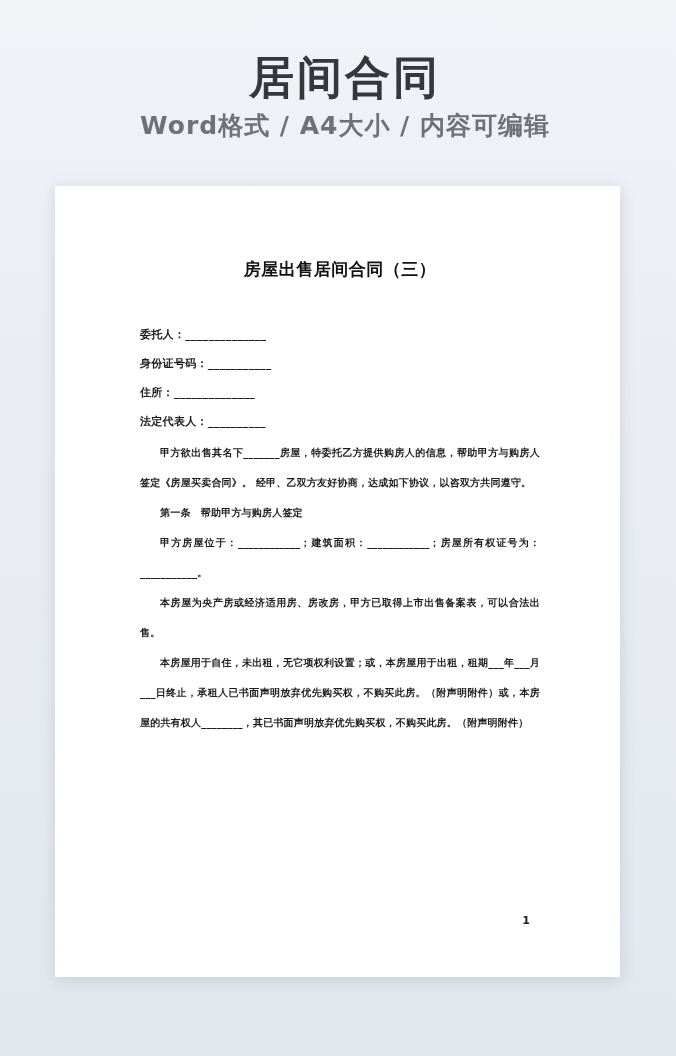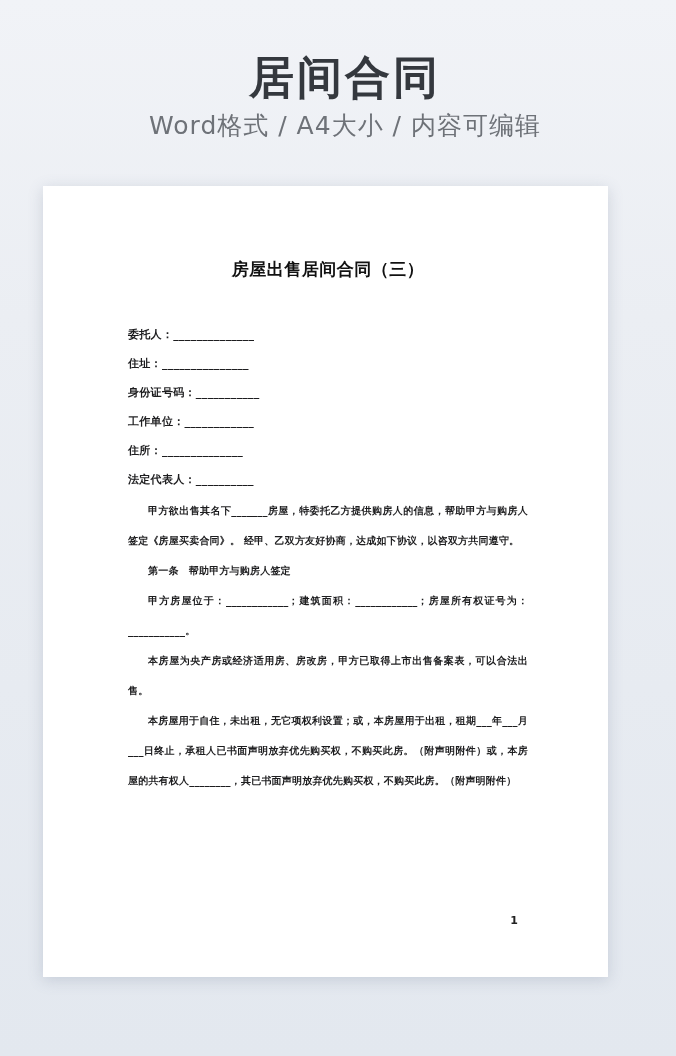--- a/index.html
+++ b/index.html
@@ -23,30 +23,30 @@
     font-size: 45px;
     line-height: 52px;
     font-weight: bold;
     letter-spacing: 3px;
     color: #34383e;
   }
   .header-subtitle {
     margin: 8px 0 0 0;
     font-size: 25px;
     line-height: 28px;
-    font-weight: 400;
+    font-weight: 700;
     letter-spacing: 1px;
     color: #6e7278;
   }
 
   
   .canvas { position: absolute; left: 0; top: 0; width: 676px; height: 1056px; }
   .page {
     position: absolute;
-    left: 43px;
+    left: 55px;
     top: 186px;
     width: 565px;
     height: 791px;
     background: #ffffff;
     box-shadow: 0 3px 14px rgba(90, 104, 130, 0.22);
     box-sizing: border-box;
     padding: 72px 80px 0 85px;
     color: #1d1d1f;
   }
   .doc-title {
@@ -97,23 +97,21 @@
     <h1 class="header-title">居间合同</h1>
     <p class="header-subtitle">Word格式 / A4大小 / 内容可编辑</p>
   </div>
 
   <div class="page">
 
     <h2 class="doc-title">房屋出售居间合同（三）</h2>
 
     <div class="fields">
       <div class="field-row">委托人：______________</div>
-      <div class="field-row">住址：_______________</div>
       <div class="field-row">身份证号码：___________</div>
-      <div class="field-row">工作单位：____________</div>
       <div class="field-row">住所：______________</div>
       <div class="field-row">法定代表人：__________</div>
     </div>
 
     <div class="paras">
       <p>甲方欲出售其名下_______房屋，特委托乙方提供购房人的信息，帮助甲方与购房人签定《房屋买卖合同》。 经甲、乙双方友好协商，达成如下协议，以咨双方共同遵守。</p>
       <p>第一条　帮助甲方与购房人签定</p>
       <p>甲方房屋位于：____________；建筑面积：____________；房屋所有权证号为：___________。</p>
       <p>本房屋为央产房或经济适用房、房改房，甲方已取得上市出售备案表，可以合法出售。</p>
       <p>本房屋用于自住，未出租，无它项权利设置；或，本房屋用于出租，租期___年___月___日终止，承租人已书面声明放弃优先购买权，不购买此房。（附声明附件）或，本房屋的共有权人________，其已书面声明放弃优先购买权，不购买此房。（附声明附件）</p>

